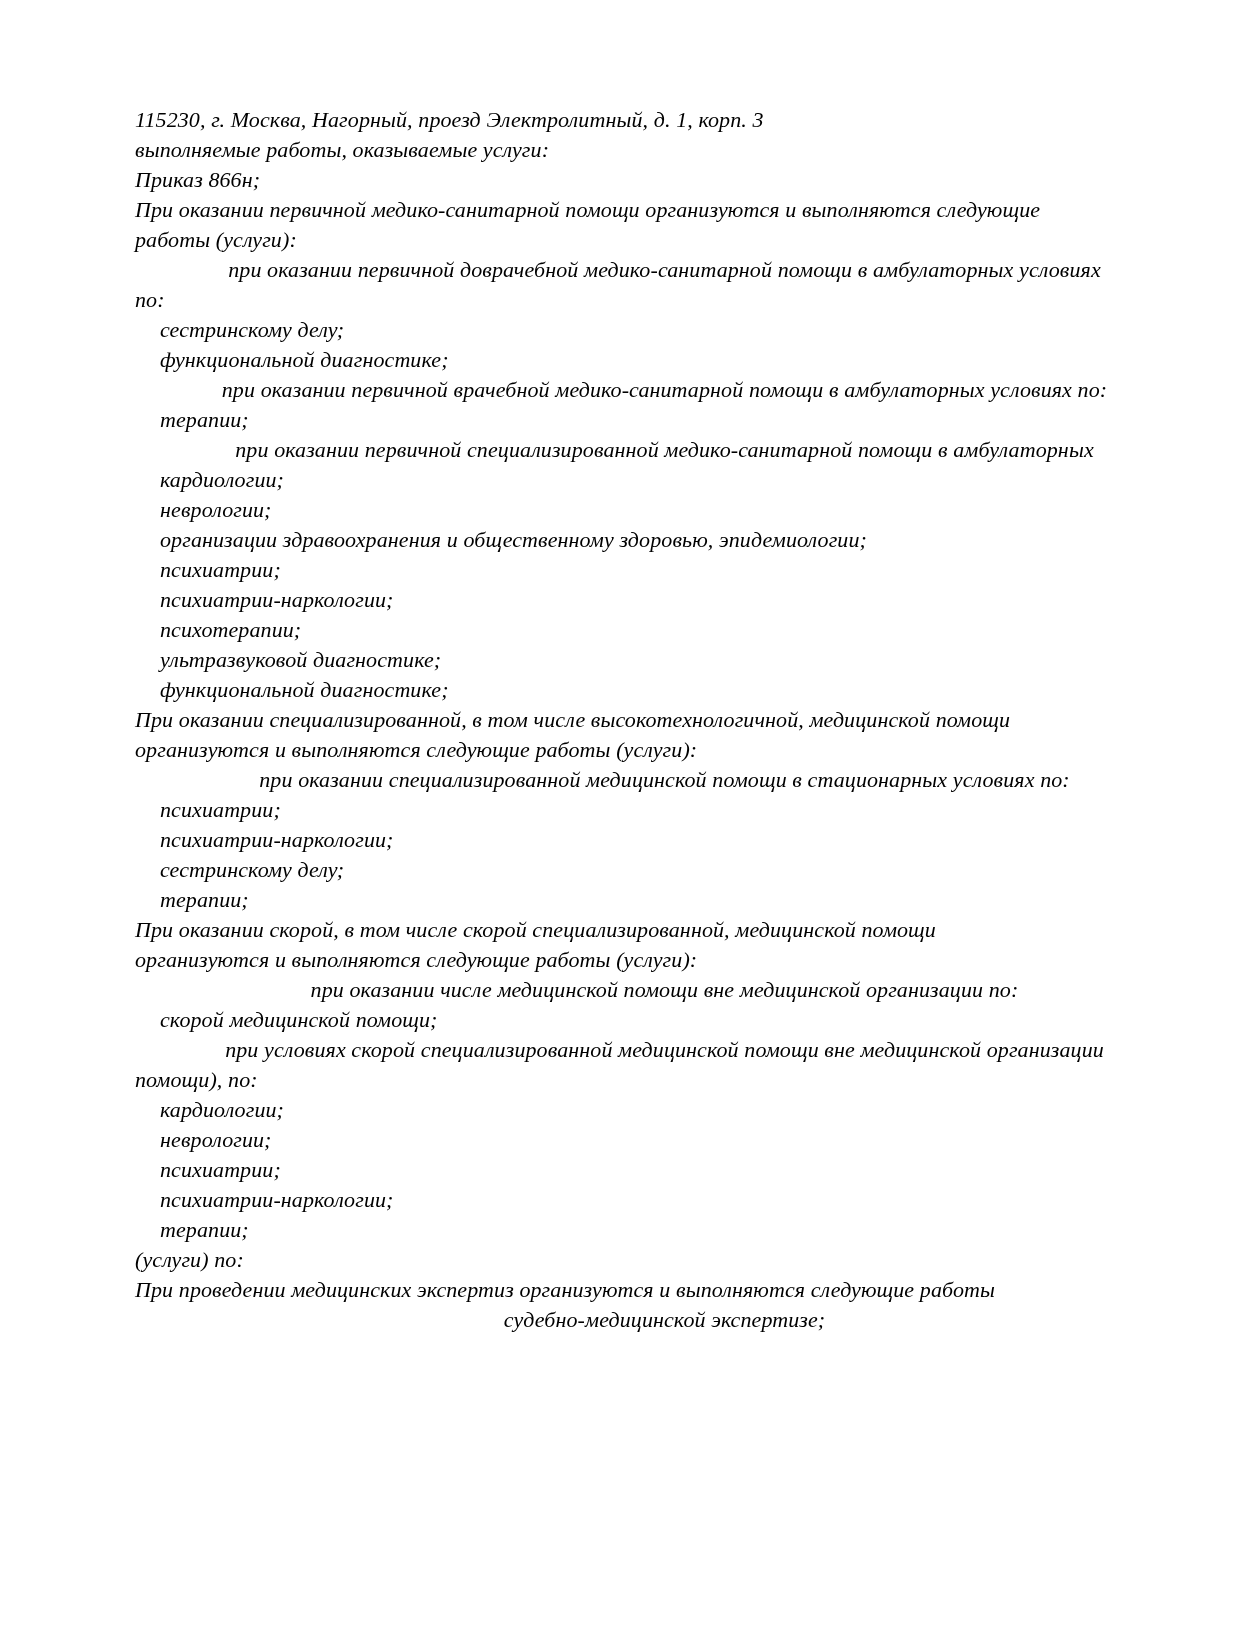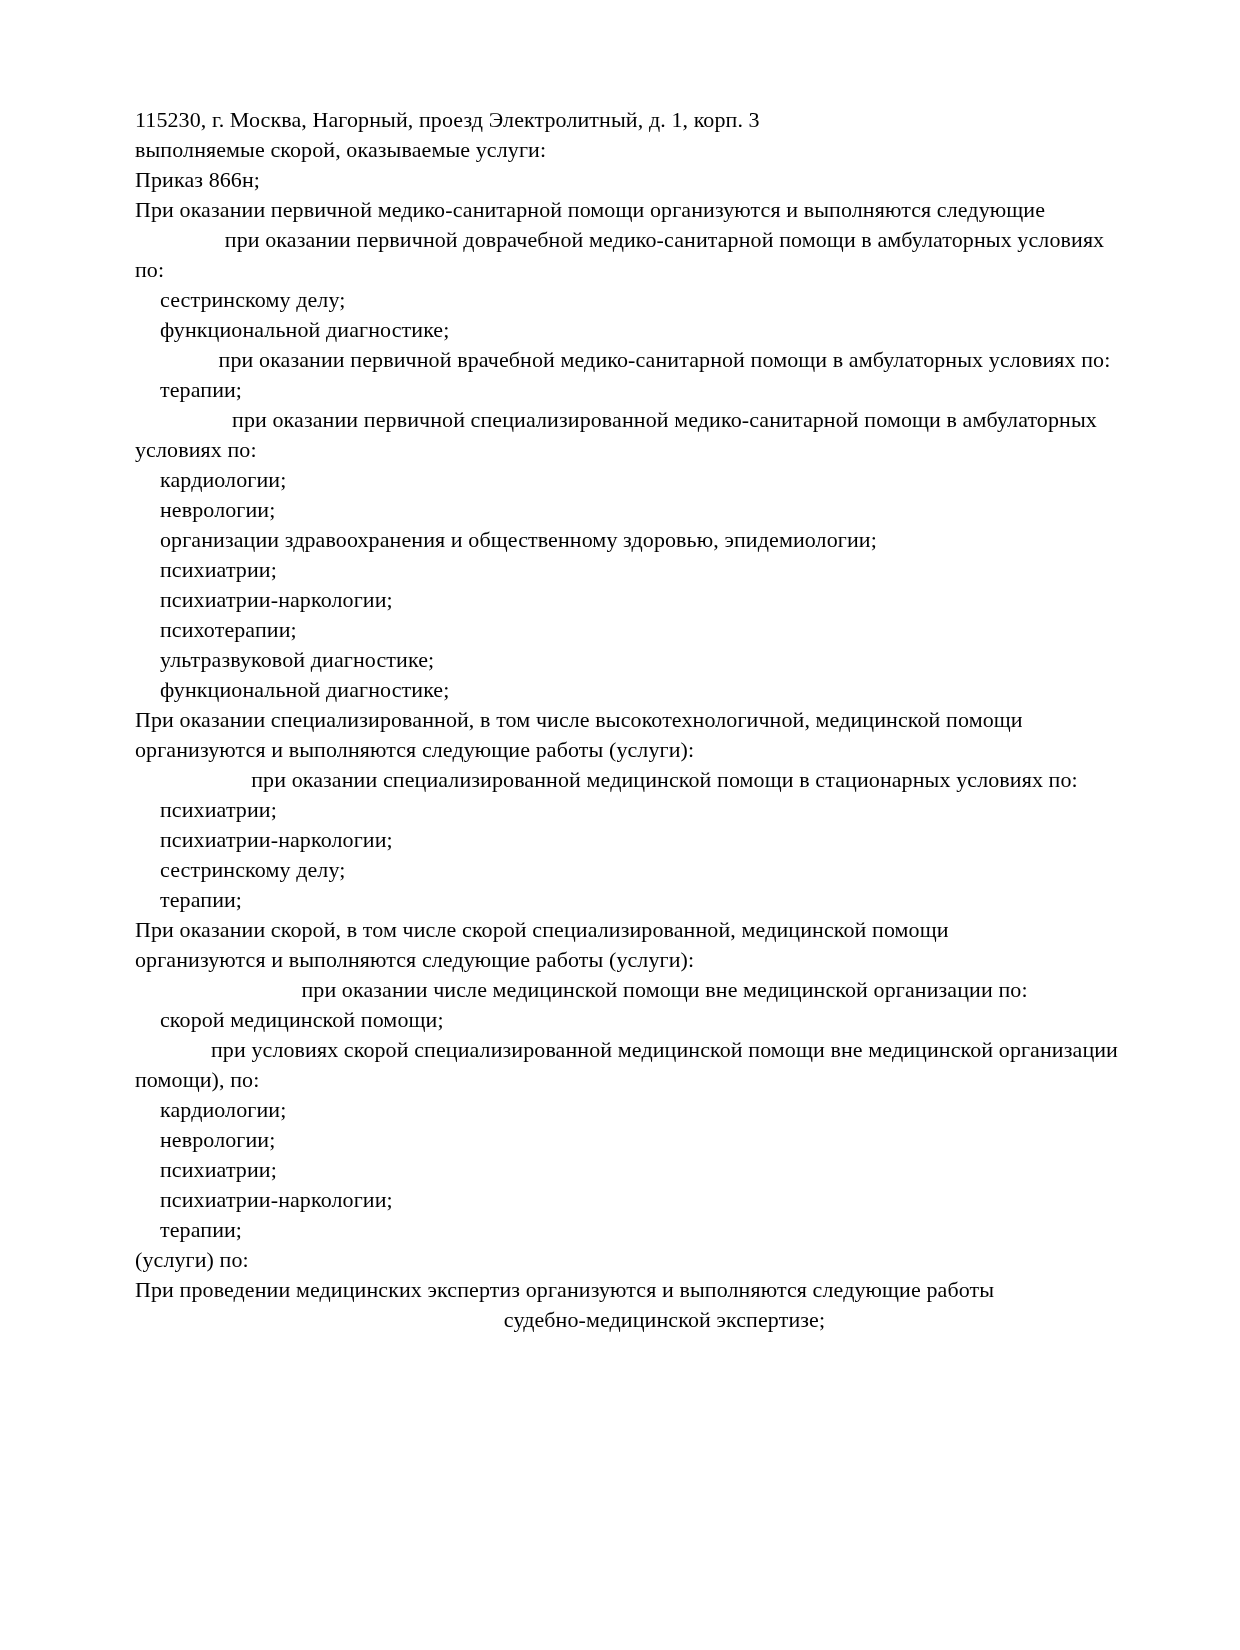--- a/index.html
+++ b/index.html
@@ -20,41 +20,42 @@
     top: 105px;
     left: 135px;
     width: 1050px;
     font-size: 22px;
     line-height: 30px;
     letter-spacing: 0.1px;
   }
   .line {
     white-space: nowrap;
     min-height: 30px;
+    font-style: italic;
   }
   .indent-0 { padding-left: 0; }
   .indent-1 { padding-left: 9px; text-align: center; }
   .indent-2 { padding-left: 25px; }
 </style>
 </head>
 <body>
 
 <div class="doc" id="doc">
     <div class="line indent-0">115230, г. Москва, Нагорный, проезд Электролитный, д. 1, корп. 3</div>
-    <div class="line indent-0">выполняемые скорой, оказываемые услуги:</div>
+    <div class="line indent-0">выполняемые работы, оказываемые услуги:</div>
     <div class="line indent-0">Приказ 866н;</div>
     <div class="line indent-0">При оказании первичной медико-санитарной помощи организуются и выполняются следующие</div>
+    <div class="line indent-0">работы (услуги):</div>
     <div class="line indent-1">при оказании первичной доврачебной медико-санитарной помощи в амбулаторных условиях</div>
     <div class="line indent-0">по:</div>
     <div class="line indent-2">сестринскому делу;</div>
     <div class="line indent-2">функциональной диагностике;</div>
     <div class="line indent-1">при оказании первичной врачебной медико-санитарной помощи в амбулаторных условиях по:</div>
     <div class="line indent-2">терапии;</div>
     <div class="line indent-1">при оказании первичной специализированной медико-санитарной помощи в амбулаторных</div>
-    <div class="line indent-0">условиях по:</div>
     <div class="line indent-2">кардиологии;</div>
     <div class="line indent-2">неврологии;</div>
     <div class="line indent-2">организации здравоохранения и общественному здоровью, эпидемиологии;</div>
     <div class="line indent-2">психиатрии;</div>
     <div class="line indent-2">психиатрии-наркологии;</div>
     <div class="line indent-2">психотерапии;</div>
     <div class="line indent-2">ультразвуковой диагностике;</div>
     <div class="line indent-2">функциональной диагностике;</div>
     <div class="line indent-0">При оказании специализированной, в том числе высокотехнологичной, медицинской помощи</div>
     <div class="line indent-0">организуются и выполняются следующие работы (услуги):</div>

